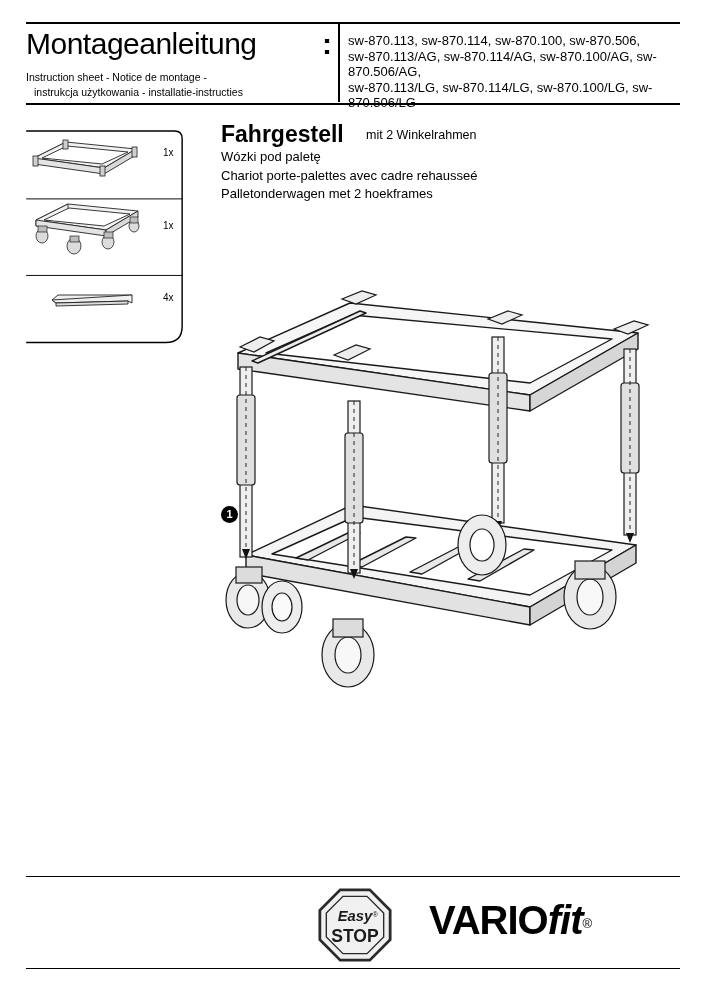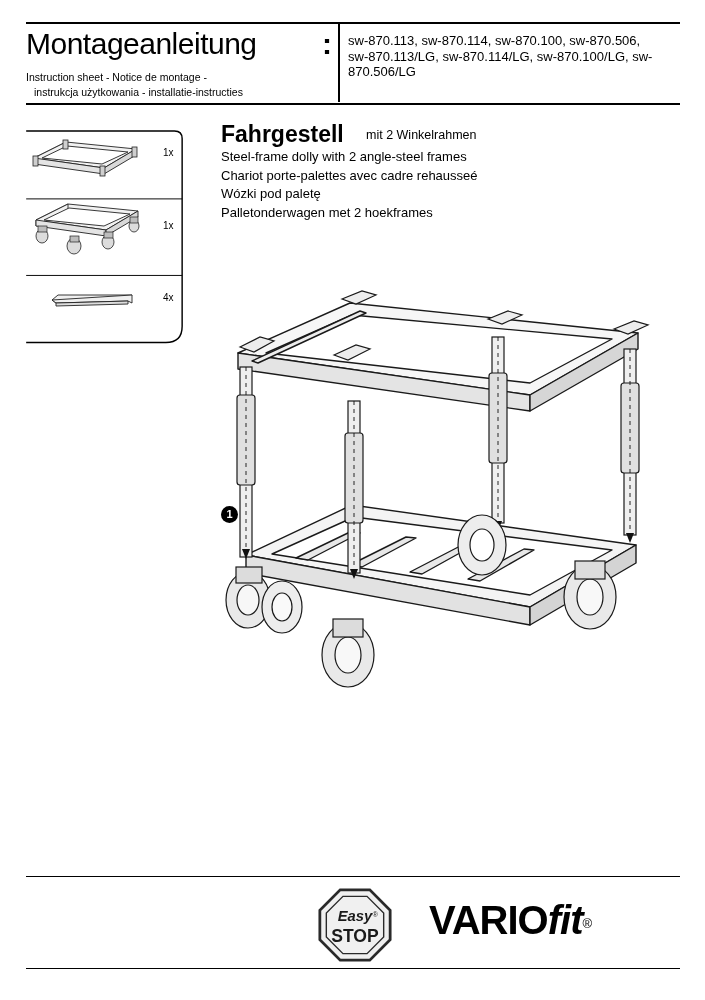--- a/index.html
+++ b/index.html
@@ -192,20 +192,21 @@
 <div class="title-main">Montageanleitung</div>
 <div class="title-colon">:</div>
 
 <div class="subtitle-1">Instruction sheet - Notice de montage  -</div>
 <div class="subtitle-2">instrukcja użytkowania - installatie-instructies</div>
 
 <div class="header-divider-v"></div>
 
 <div class="artnos">
   <div>sw-870.113, sw-870.114, sw-870.100, sw-870.506,</div>
+  <div>sw-870.113/AG, sw-870.114/AG, sw-870.100/AG, sw-870.506/AG,</div>
   <div>sw-870.113/LG, sw-870.114/LG, sw-870.100/LG, sw-870.506/LG</div>
 </div>
 
 <div class="header-rule-bottom"></div>
 
 <svg class="parts-box-outline" width="170" height="232" viewBox="0 0 170 232">
 
   <path d="M0,1 L155,1 Q163,1 163,9 L163,205 Q163,222 146,222 L0,222" fill="none" stroke="#000" stroke-width="1.5"></path>
   <line x1="0" y1="72" x2="163" y2="72" stroke="#000" stroke-width="1"></line>
   <line x1="0" y1="152" x2="163" y2="152" stroke="#000" stroke-width="1"></line>
@@ -256,23 +257,22 @@
     <polygon points="4,10 10,5 84,5 80,11 8,13"></polygon>
     <polygon points="4,10 8,13 80,11 84,13 84,5"></polygon>
     <polygon points="8,13 80,11 80,14 8,16" fill="#dddddd"></polygon>
   </g>
 </svg>
 <div class="qty" style="left:163px; top:292px;">4x</div>
 
 <div class="prod-title">Fahrgestell</div>
 <div class="prod-title-sub">mit 2 Winkelrahmen</div>
 <div class="prod-lines">
-  <div>Steel-frame dolly with 2 angle-steel frames</div>
+  <div>Wózki pod paletę</div>
   <div>Chariot porte-palettes avec cadre rehausseé</div>
-  <div>Wózki pod paletę</div>
   <div>Palletonderwagen met 2 hoekframes</div>
 </div>
 
 <svg class="illustration" width="470" height="440" viewBox="0 0 470 440">
 
   <g stroke="#1a1a1a" stroke-width="1.4" stroke-linejoin="round">
 
     <polygon points="46,300 152,250 436,290 330,352" fill="#f4f4f4"></polygon>
 
     <polygon points="46,300 330,352 330,370 46,318" fill="#e2e2e2"></polygon>

